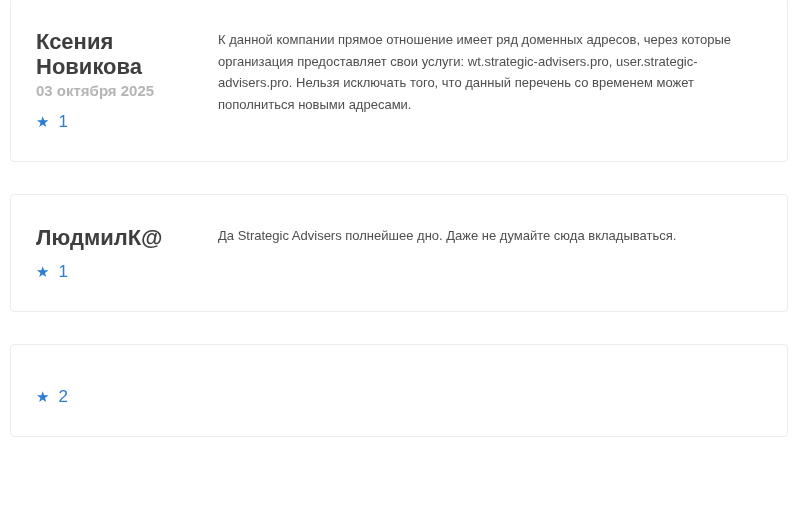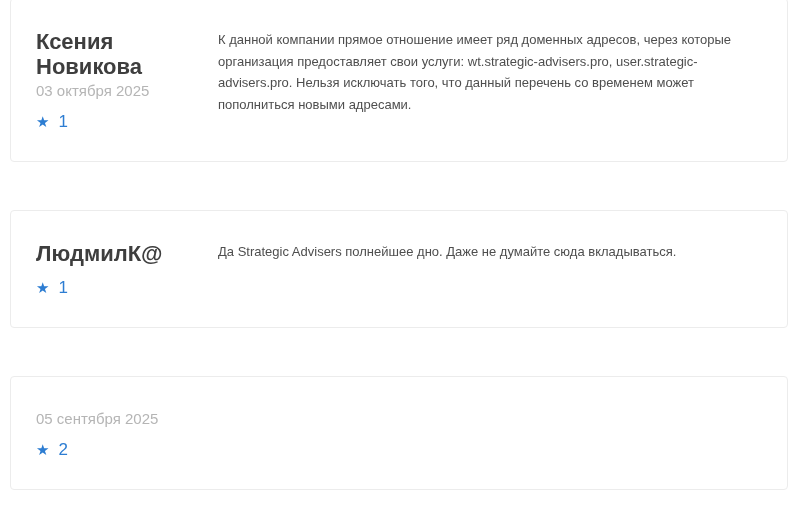--- a/index.html
+++ b/index.html
@@ -21,37 +21,38 @@
   .review-card {
     background: #ffffff;
     border: 1px solid var(--card_border, #ececec);
     border-radius: 4px;
     padding: 30px 25px;
     display: grid;
     grid-template-columns: 182px 1fr;
     align-items: start;
   }
   .review-card + .review-card {
-    margin-top: 48px;
+    margin-top: 32px;
   }
   .review-meta {
     padding-right: 16px;
   }
   .reviewer-name {
     font-size: 22px;
     line-height: 25px;
     font-weight: 700;
     color: var(--name_text, #3e3e3e);
     white-space: pre-line;
   }
   .review-date {
     margin-top: 3px;
     font-size: 15px;
     line-height: 18px;
     color: var(--date_text, #b5b5b5);
+    font-weight: bold;
   }
   .review-rating {
     margin-top: 13px;
     display: flex;
     align-items: center;
   }
   .star-icon {
     color: var(--accent, #2d7dd2);
     font-size: 15px;
     line-height: 18px;
@@ -93,21 +94,20 @@
       <div class="review-rating">
         <span class="star-icon">★</span>
         <span class="rating-value">1</span>
       </div>
     </div>
     <div class="review-text">Да Strategic Advisers полнейшее дно. Даже не думайте сюда вкладываться.</div>
   </div>
 
   <div class="review-card">
     <div class="review-meta">
-      <div class="review-date">05 сентября 2025</div>
       <div class="review-rating">
         <span class="star-icon">★</span>
         <span class="rating-value">2</span>
       </div>
     </div>
   </div>
 
 </div>
 
 </body></html>

